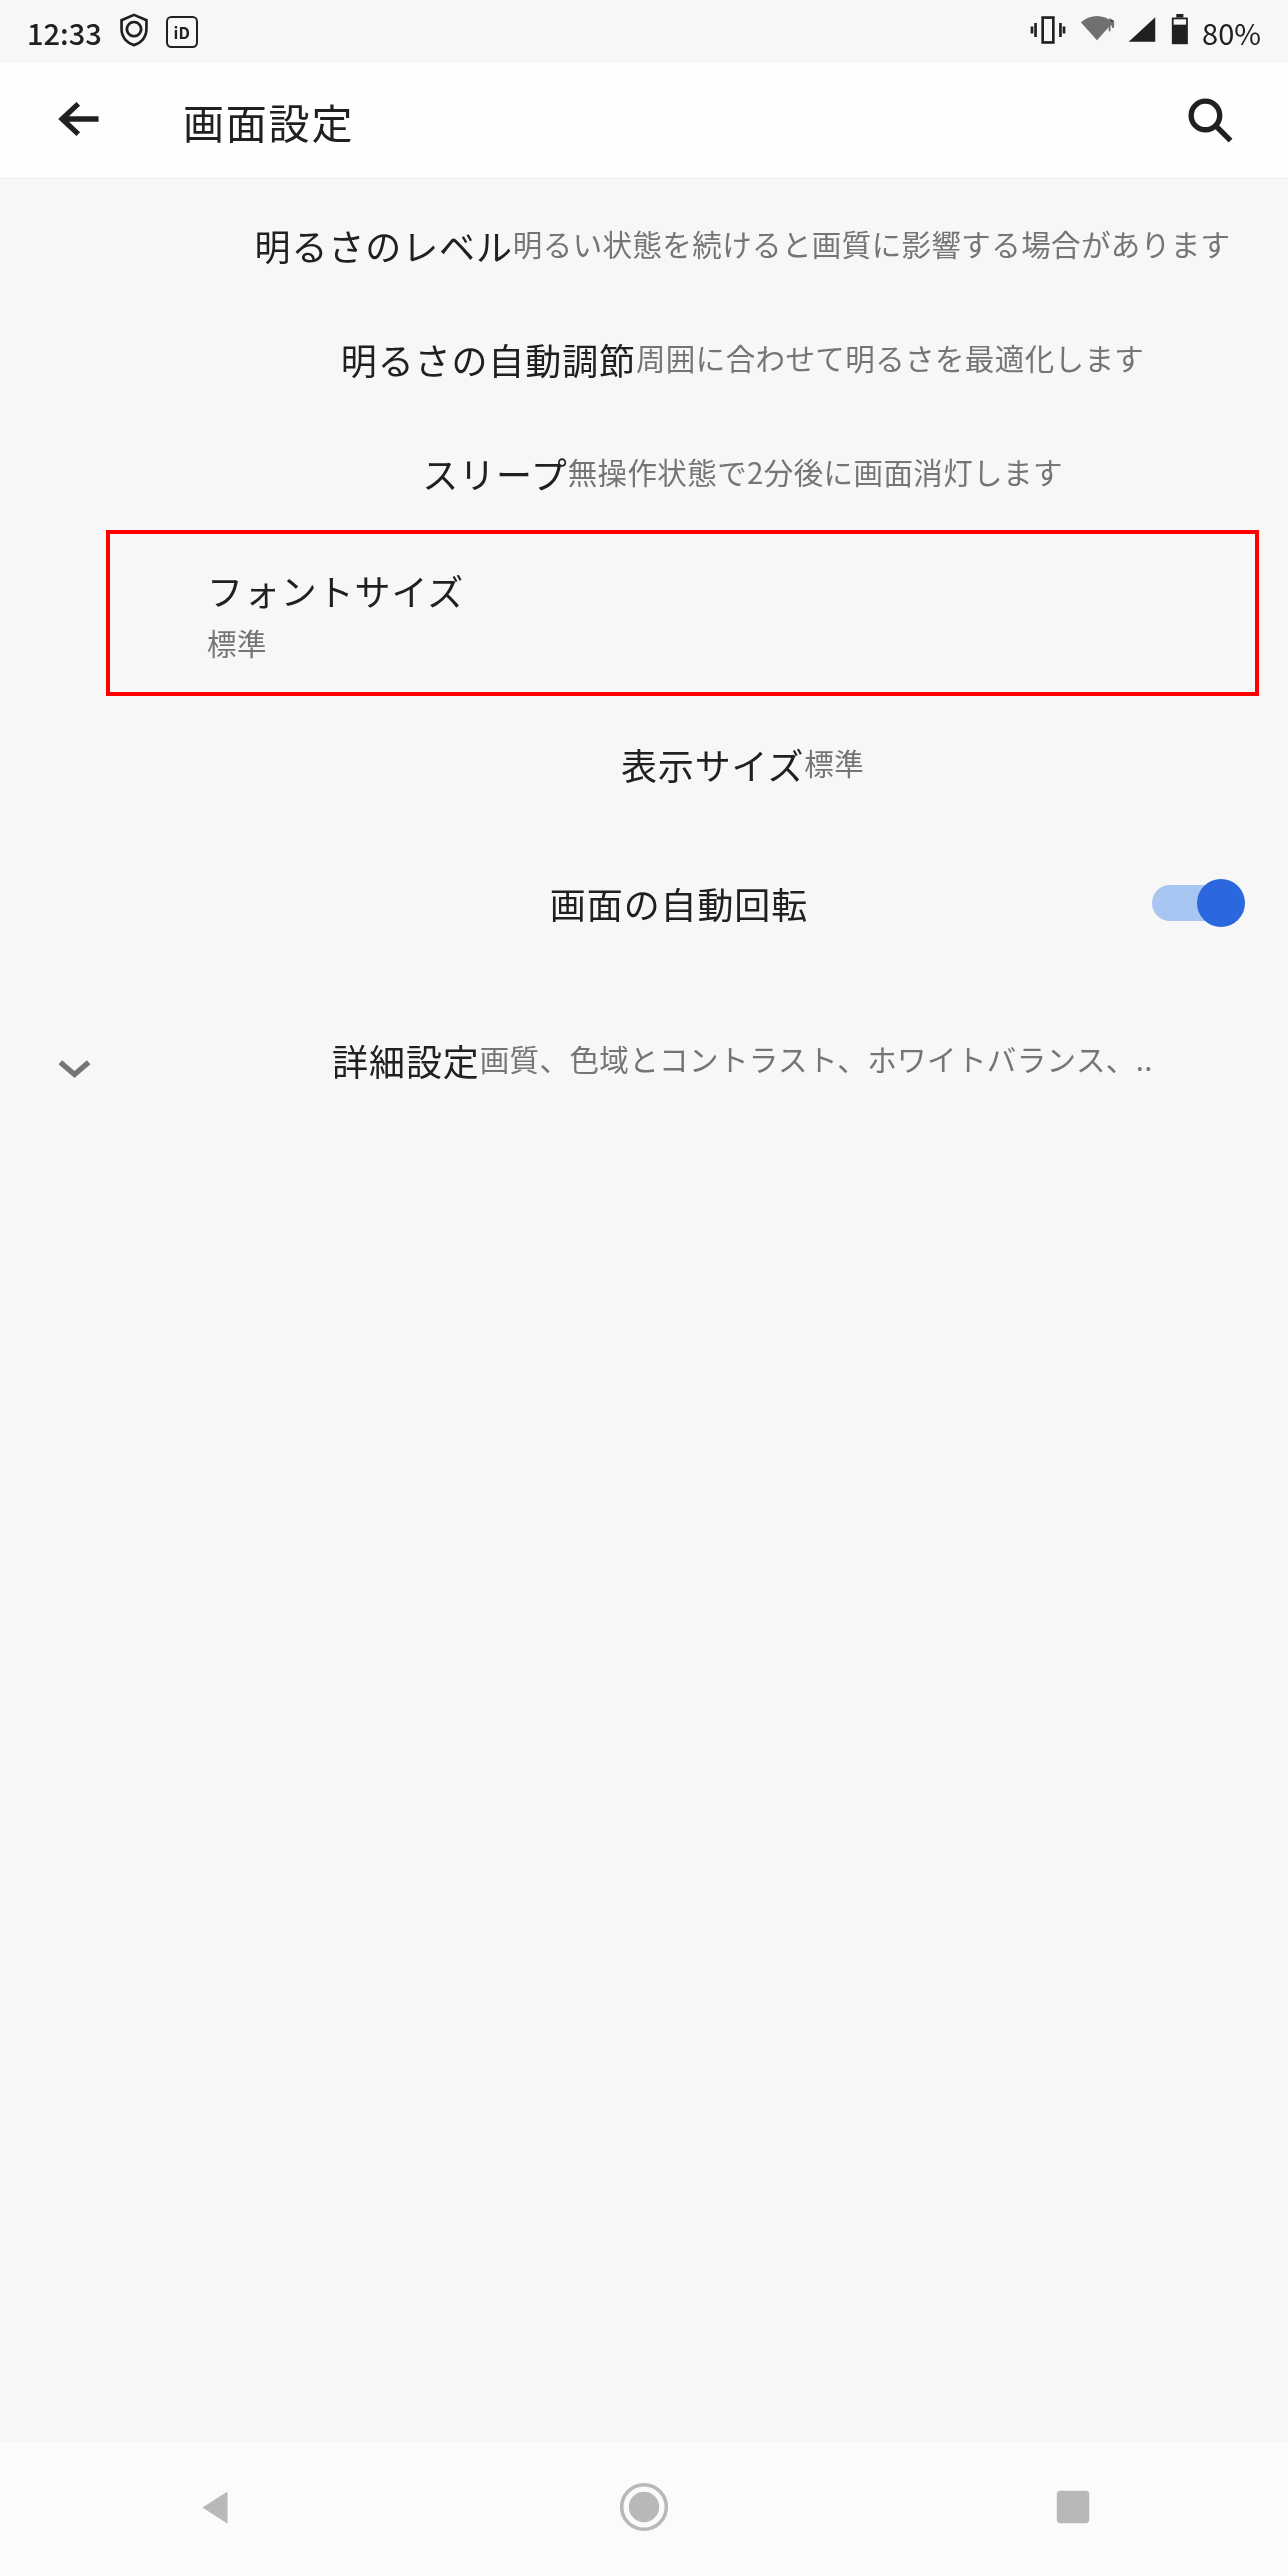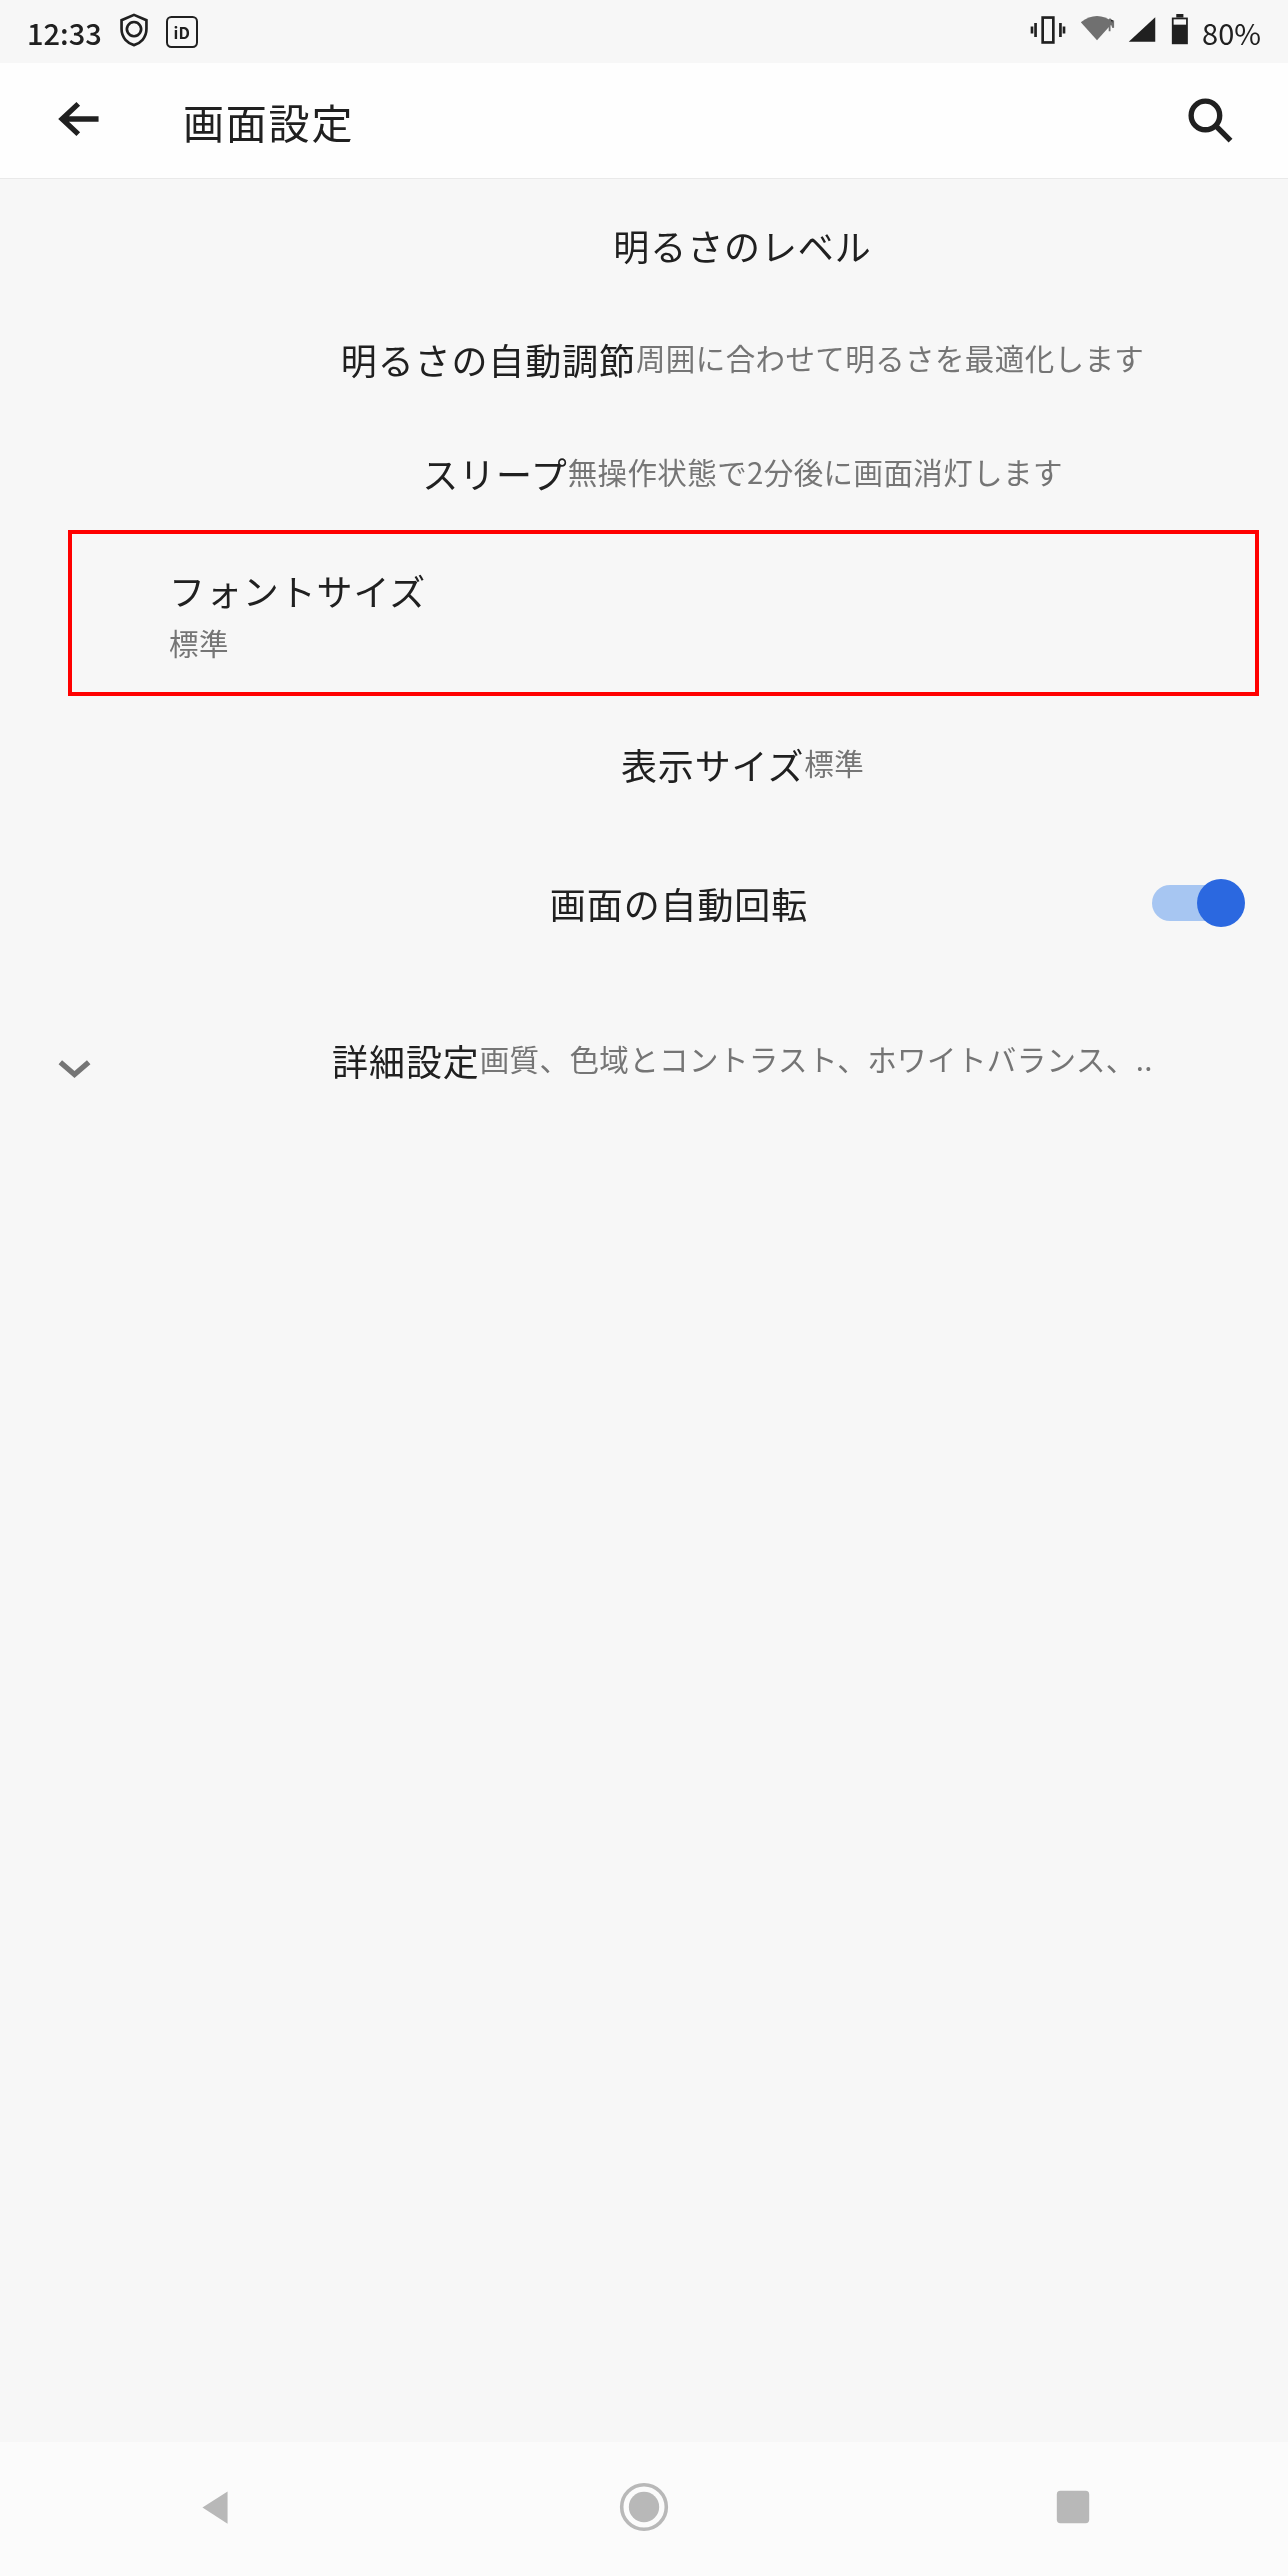--- a/index.html
+++ b/index.html
@@ -125,21 +125,21 @@
     .expand-item {
       position: relative;
     }
     .expand-icon {
       position: absolute;
       left: 55px;
       top: 52px;
     }
     .highlight-box {
       border: 4.5px solid #ff0000;
-      margin: 0 29px 0 68px;
+      margin: 0 29px 0 106px;
       padding: 29px 18px 29px 97px;
     }
     .highlight-box .setting-title {
       font-size: 36px;
     }
     .highlight-box .setting-desc {
       font-size: 29.5px;
     }
     .gap-before-font-change {
       margin-top: 39px;
@@ -244,20 +244,21 @@
           <path d="M36 36 L50 50" stroke="#202020" stroke-width="6" stroke-linecap="square"></path>
         </svg>
     </span>
   </div>
 </div>
 
 <div class="content">
 
   <div class="setting-item">
     <div class="setting-title">明るさのレベル</div>
+    <div class="setting-desc">明るい状態を続けると画質に影響する場合があります</div>
   </div>
 
   <div class="setting-item">
     <div class="setting-title">明るさの自動調節</div>
     <div class="setting-desc">周囲に合わせて明るさを最適化します</div>
   </div>
 
   <div class="setting-item">
     <div class="setting-title">スリープ</div>
     <div class="setting-desc">無操作状態で2分後に画面消灯します</div>

